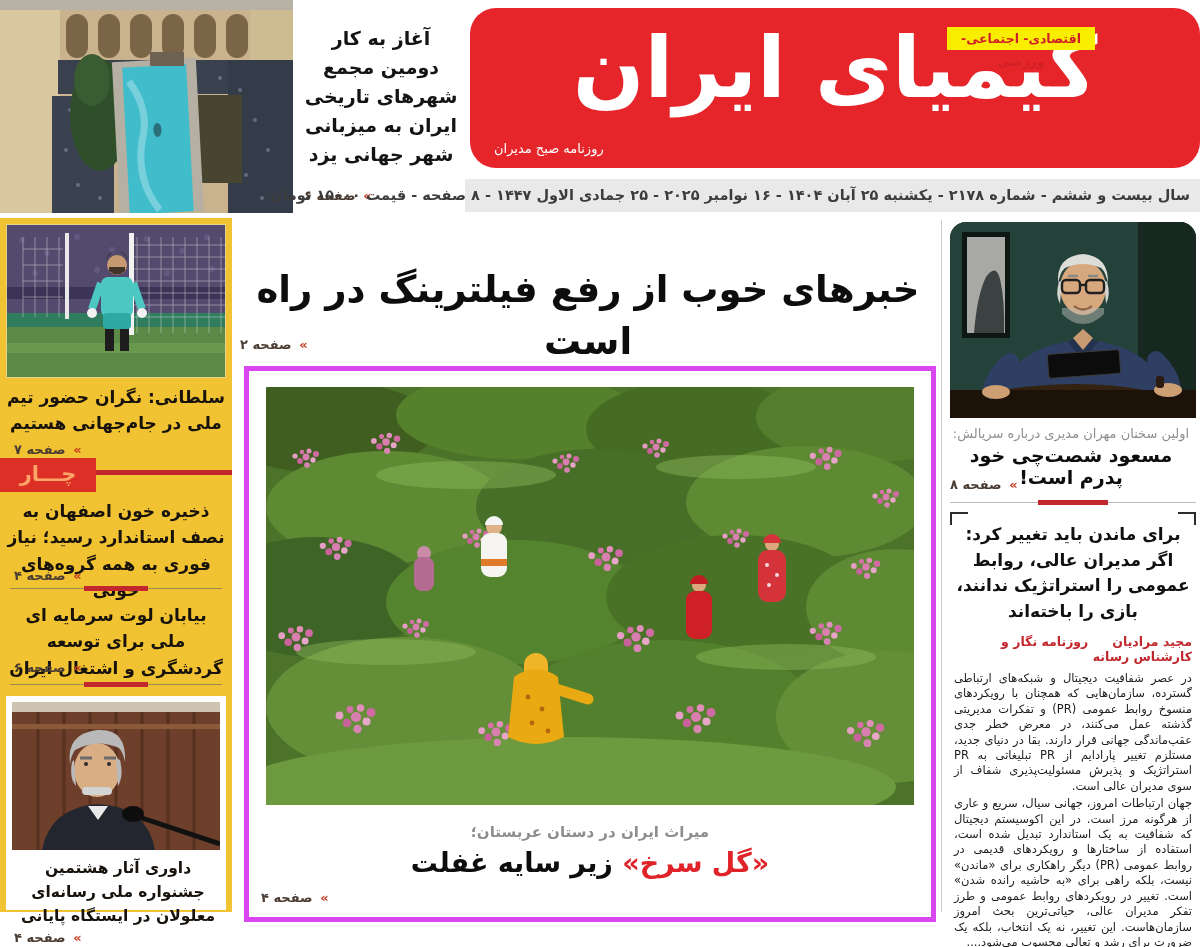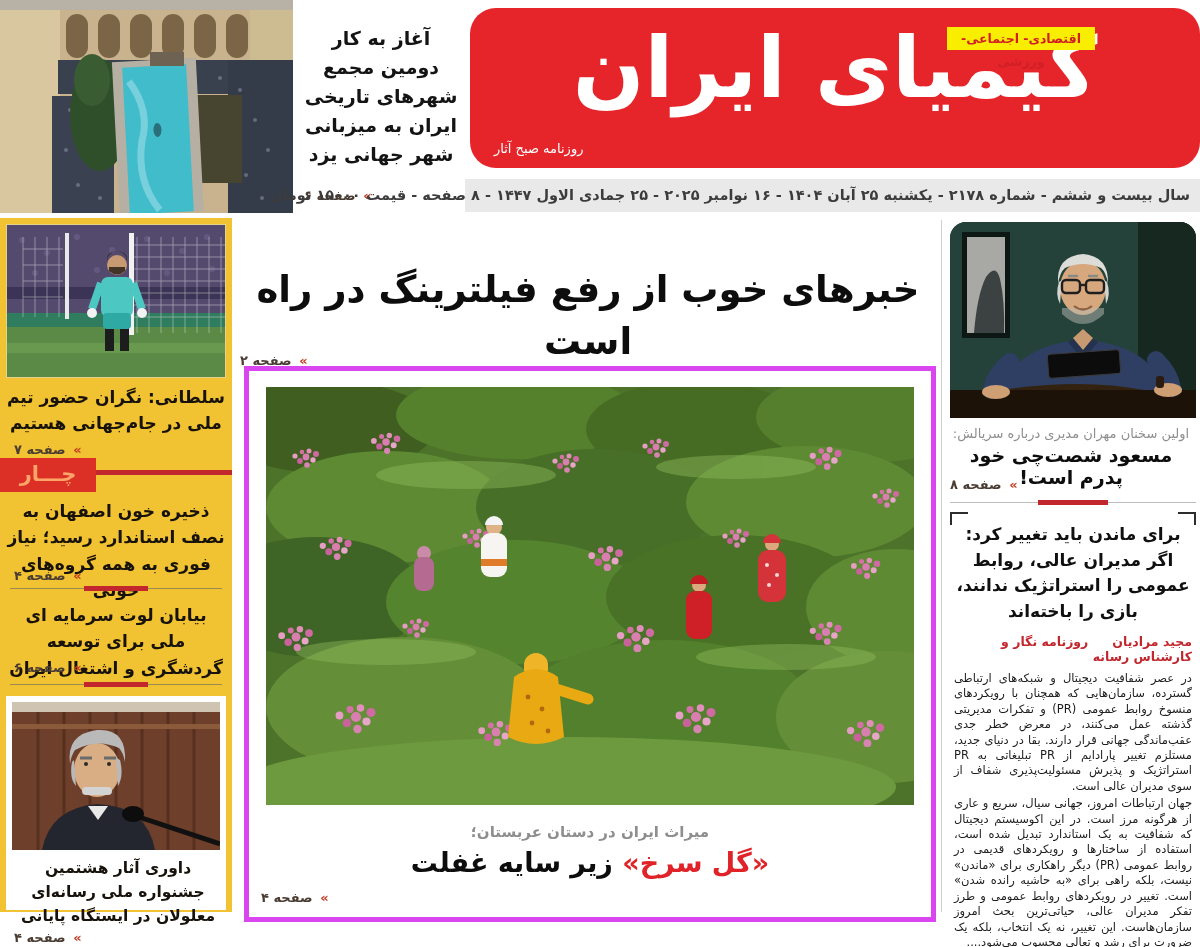--- a/index.html
+++ b/index.html
@@ -31,21 +31,21 @@
   .divider i { position:absolute; top:-3px; left:50%; margin-left:-32px; width:64px; height:5px; background:#c1272d; }
   .ribbon-box { position:absolute; left:0; width:96px; height:34px; background:#dc2f26; color:rgba(255,175,110,0.92); font-weight:900; font-size:21px; line-height:32px; text-align:center; direction:rtl; overflow:hidden; }
   .ribbon-line { position:absolute; height:5px; background:#c1272d; }
   .sb-card { position:absolute; left:6px; width:220px; background:#fff; }
   .sb-card .sb-title { width:220px; position:static; font-size:15.5px; padding:6px 4px 0 8px; }
   .sb-card .pageref { padding:2px 8px 0 8px; }
 
   
   .lead-kicker { left:240px; top:244px; width:696px; text-align:center; direction:rtl; color:#8e8e8e; font-size:15px; font-weight:600; }
   .lead-title { left:240px; top:264px; width:696px; text-align:center; direction:rtl; color:#0d0d0d; font-size:37px; font-weight:900; line-height:1.4; }
-  .lead-pageref { left:240px; top:353px; width:200px; }
+  .lead-pageref { left:240px; top:337px; width:200px; }
   .main-frame { left:244px; top:366px; width:692px; height:556px; border:5px solid #d946ef; background:#fff; }
   .rose-photo { position:absolute; left:17px; top:16px; width:648px; height:418px; overflow:hidden; background:#4c7329; }
   .photo-kicker { position:absolute; left:0; top:452px; width:100%; text-align:center; direction:rtl; color:#8e8e8e; font-size:15px; font-weight:600; }
   .photo-title { position:absolute; left:0; top:476px; width:100%; text-align:center; direction:rtl; font-size:27px; font-weight:900; color:#0d0d0d; }
   .photo-title .red { color:#e02328; }
   .frame-pageref { position:absolute; left:12px; bottom:12px; width:200px; }
 
   
   .vline { left:941px; top:220px; width:1px; height:692px; background:#cfcfcf; }
   .modiri-photo { left:950px; top:222px; width:246px; height:196px; border-radius:16px 16px 0 0; overflow:hidden; background:#24423a; }
@@ -122,21 +122,21 @@
   <div class="abs top-story">
     <div class="t">آغاز به کار دومین مجمع شهرهای تاریخی ایران به میزبانی شهر جهانی یزد</div>
     <div class="pageref abs" style="left:8px;bottom:10px;width:150px;">
       <span class="chev">«</span>
       <span>صفحه ۶</span>
     </div>
   </div>
 
   <div class="abs nameplate">
     <div class="logo-title">کیمیای ایران</div>
-    <div class="logo-sub">روزنامه صبح آثار</div>
+    <div class="logo-sub">روزنامه صبح مدیران</div>
     <div class="badge">اقتصادی- اجتماعی- ورزشی</div>
   </div>
 
   <div class="abs dateline">سال بیست و ششم - شماره ۲۱۷۸ - یکشنبه ۲۵ آبان ۱۴۰۴ - ۱۶ نوامبر ۲۰۲۵ - ۲۵ جمادی الاول ۱۴۴۷ - ۸ صفحه - قیمت ۱۵۰۰۰ تومان</div>
 
   <div class="abs sidebar">
 
     <div class="sb-photo" style="top:6px;height:154px;">
       <svg width="218" height="152" viewBox="0 0 218 152">
         <rect width="218" height="152" fill="#544a6e"></rect>

